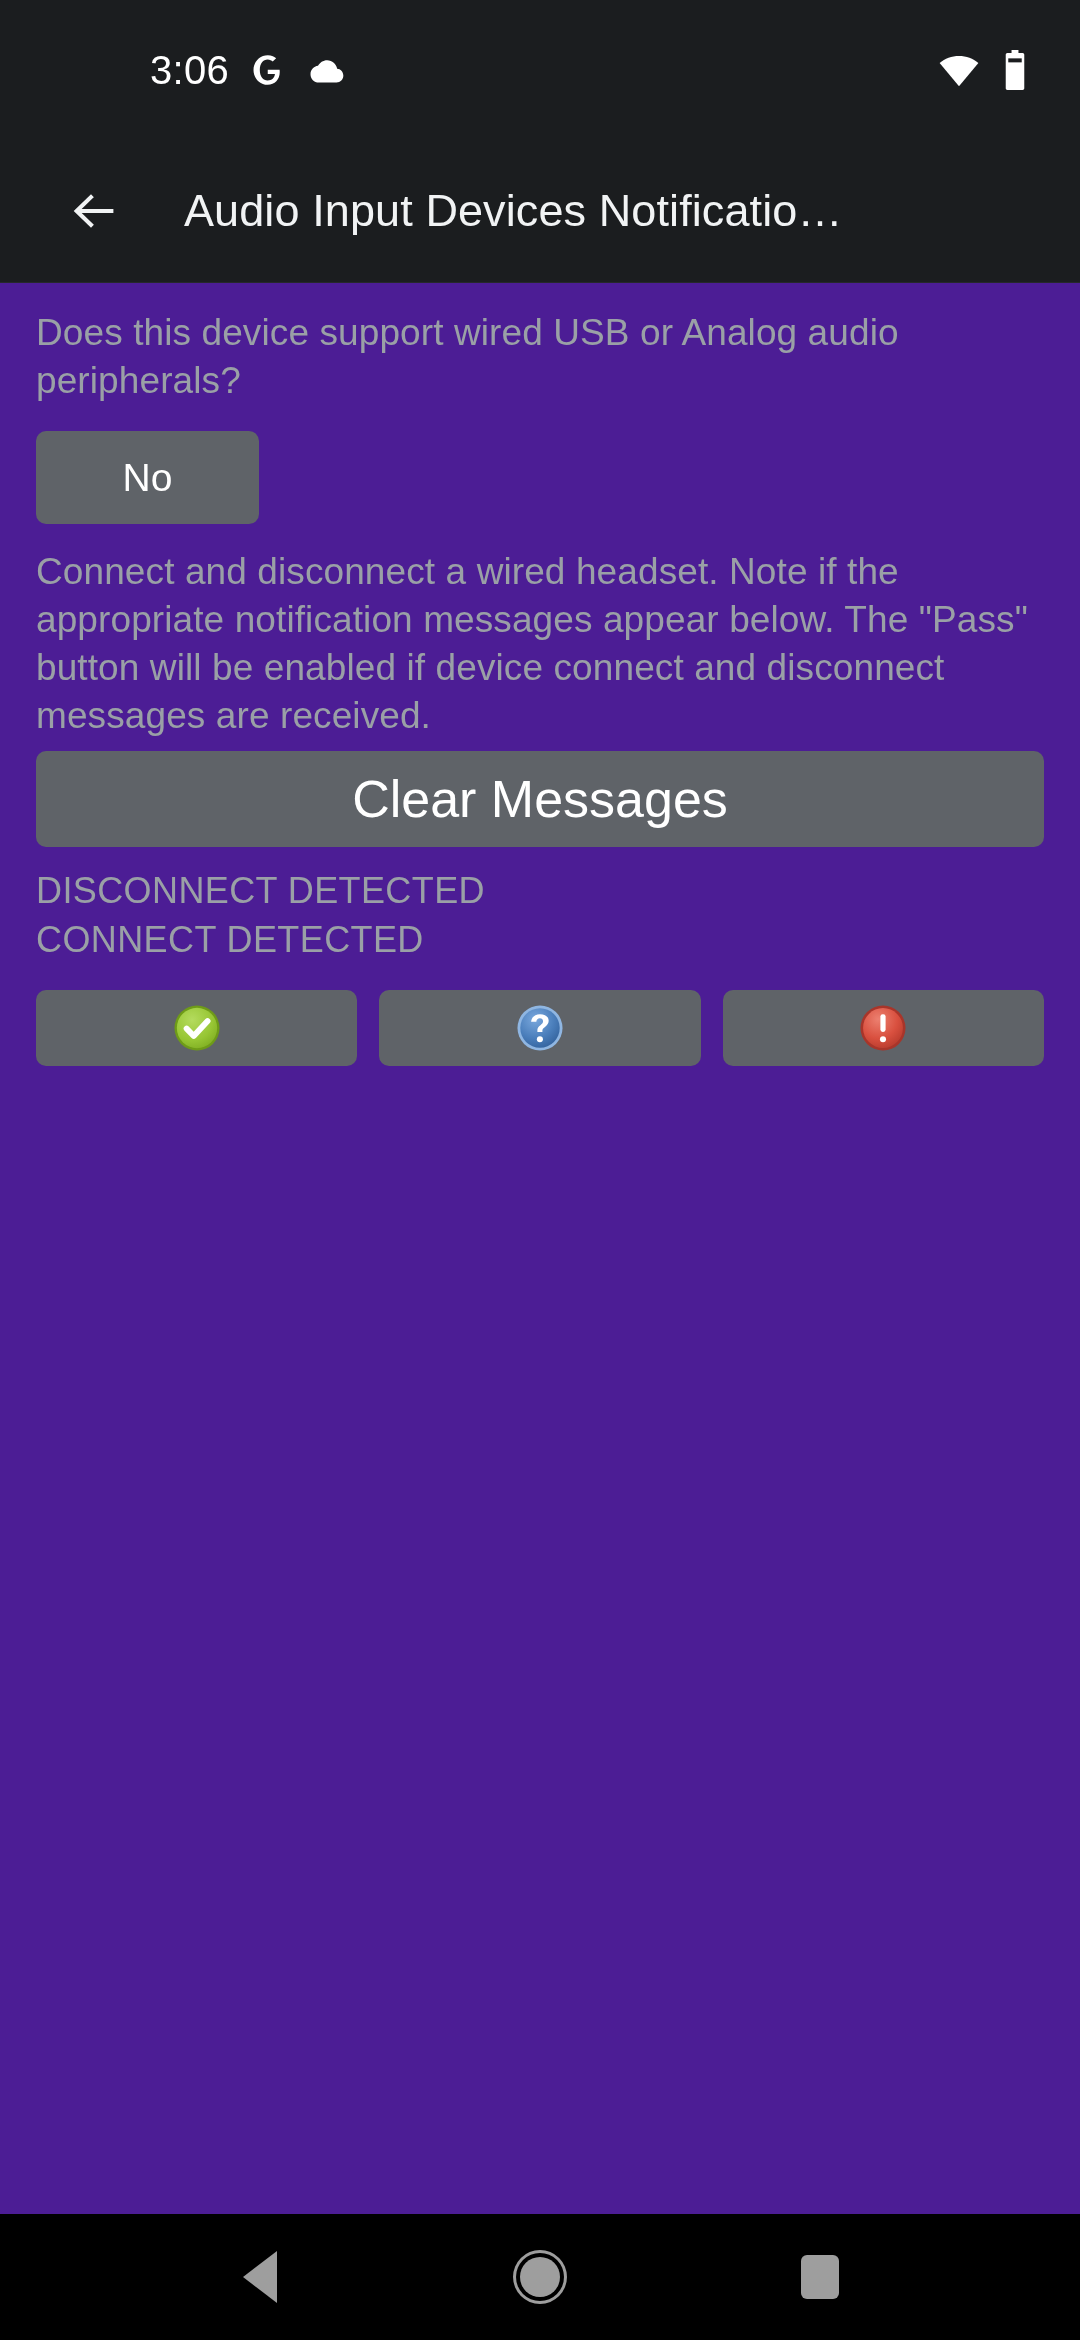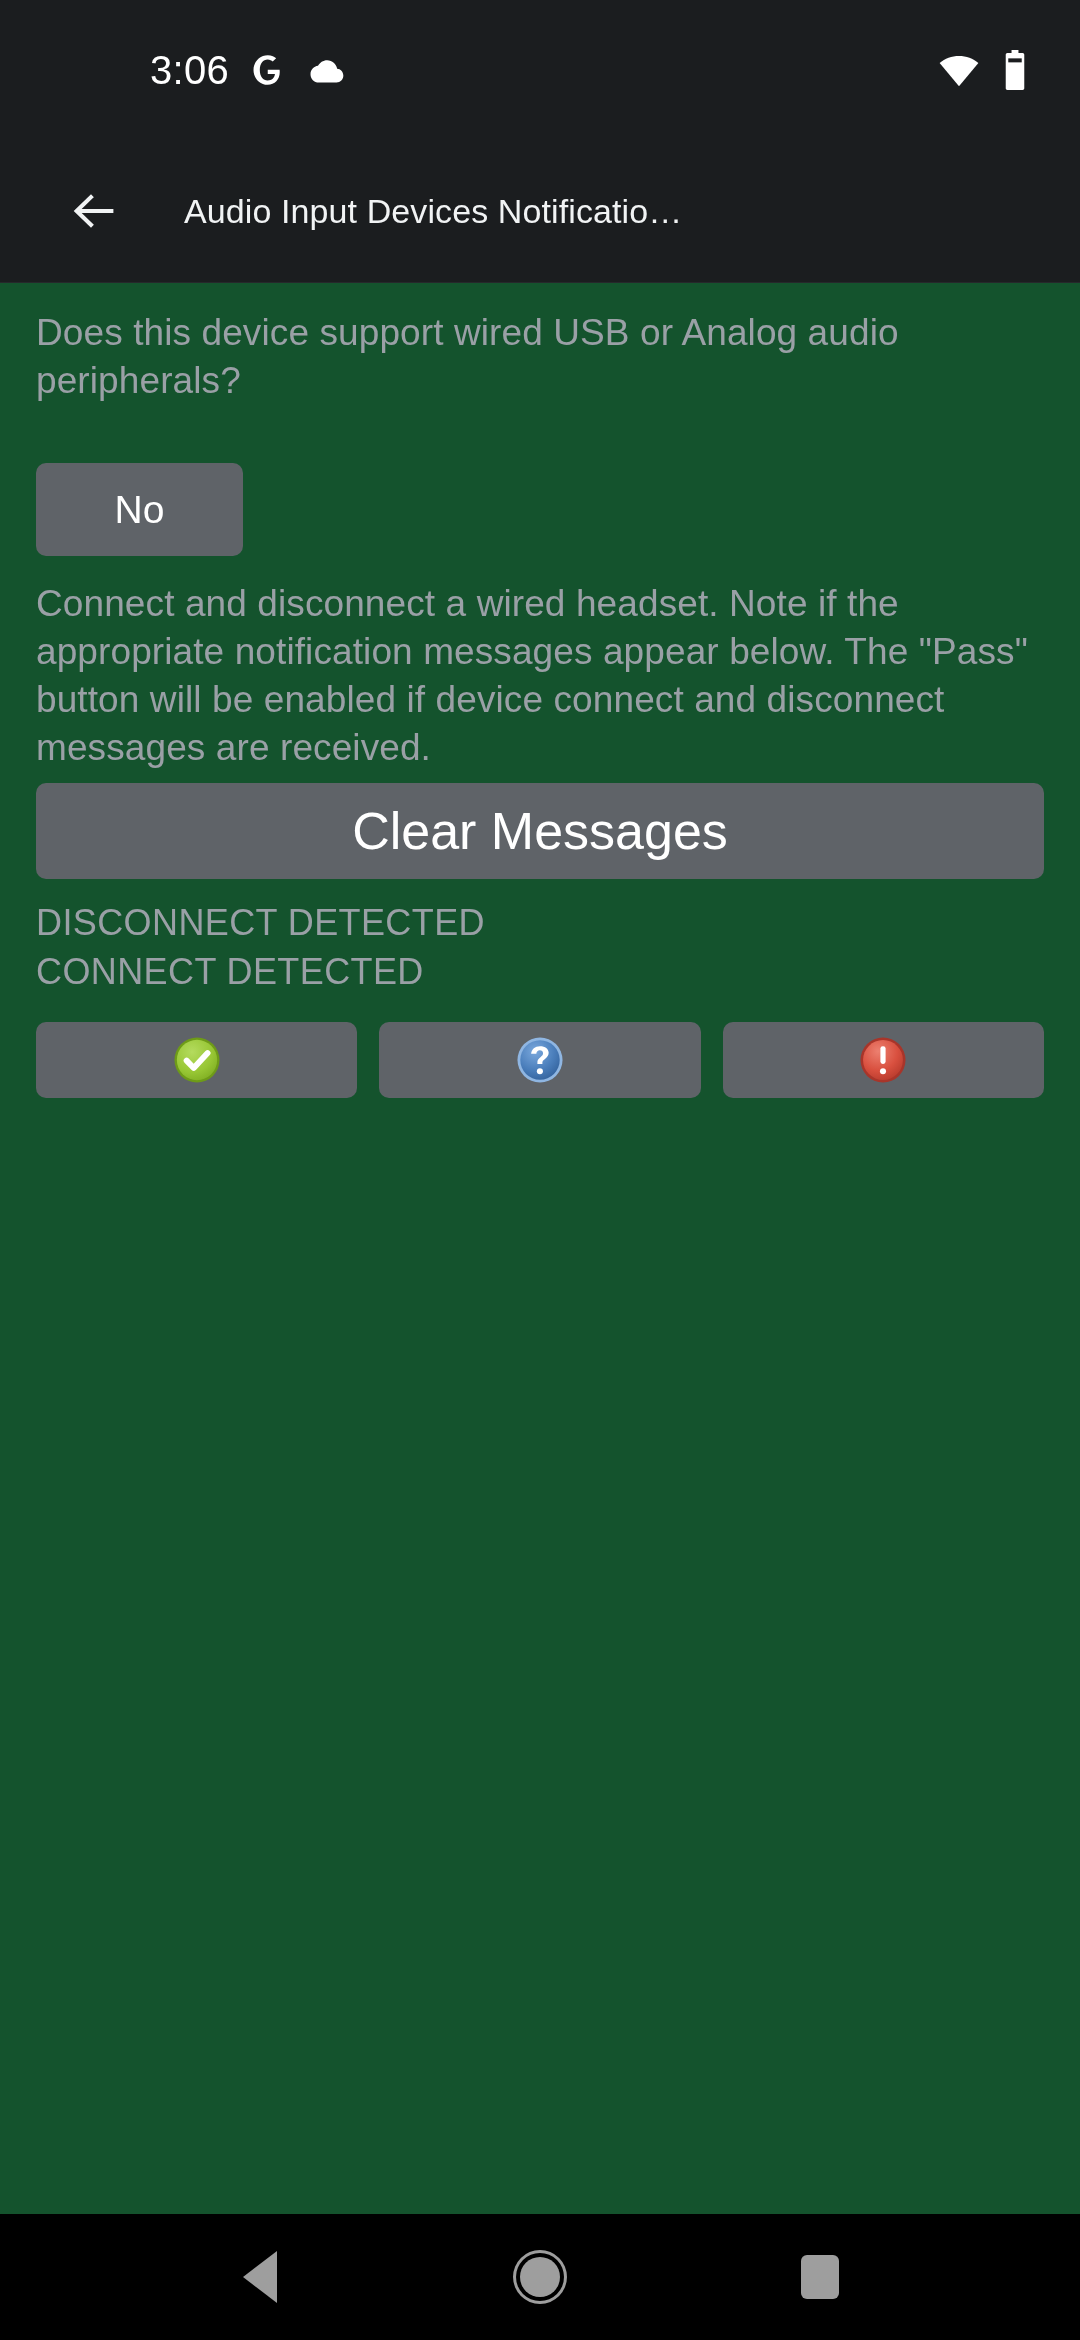--- a/index.html
+++ b/index.html
@@ -55,32 +55,32 @@
   .back-btn {
     width:96px; height:96px;
     display:flex; align-items:center; justify-content:center;
     flex:0 0 auto;
     margin-left:22px;
     cursor:pointer;
   }
   .back-btn svg { width:52px; height:52px; display:block; }
   .appbar-title {
     color:#f1f3f4;
-    font-size:34px;
+    font-size:45px;
     font-weight:400;
     margin-left:42px;
     white-space:nowrap;
     overflow:hidden;
     letter-spacing:.1px;
   }
 
   
   .content {
     flex:1 1 auto;
-    background:#14532d;
+    background:#4c1d95;
     padding:26px 36px 0 36px;
     overflow:hidden;
   }
 
   .para {
     color:#9aa0a6;
     font-size:37px;
     line-height:1.30;
     letter-spacing:.1px;
     padding:0 0 0 0;
@@ -93,21 +93,21 @@
     background:#5f6368;
     border:none;
     border-radius:10px;
     color:#ffffff;
     font-family:"Liberation Sans", sans-serif;
     font-size:39px;
     display:flex; align-items:center; justify-content:center;
     cursor:pointer;
   }
   .yn-row { display:flex; gap:22px; }
-  .btn-yn { width:207px; height:93px;margin-top:32px; }
+  .btn-yn { width:223px; height:93px; }
 
   .btn-clear { width:100%; height:96px; font-size:52px; }
 
   
   .messages { margin-top:20px; }
   .msg-line {
     color:#9aa0a6;
     font-size:36px;
     line-height:1.36;
     letter-spacing:.4px;

